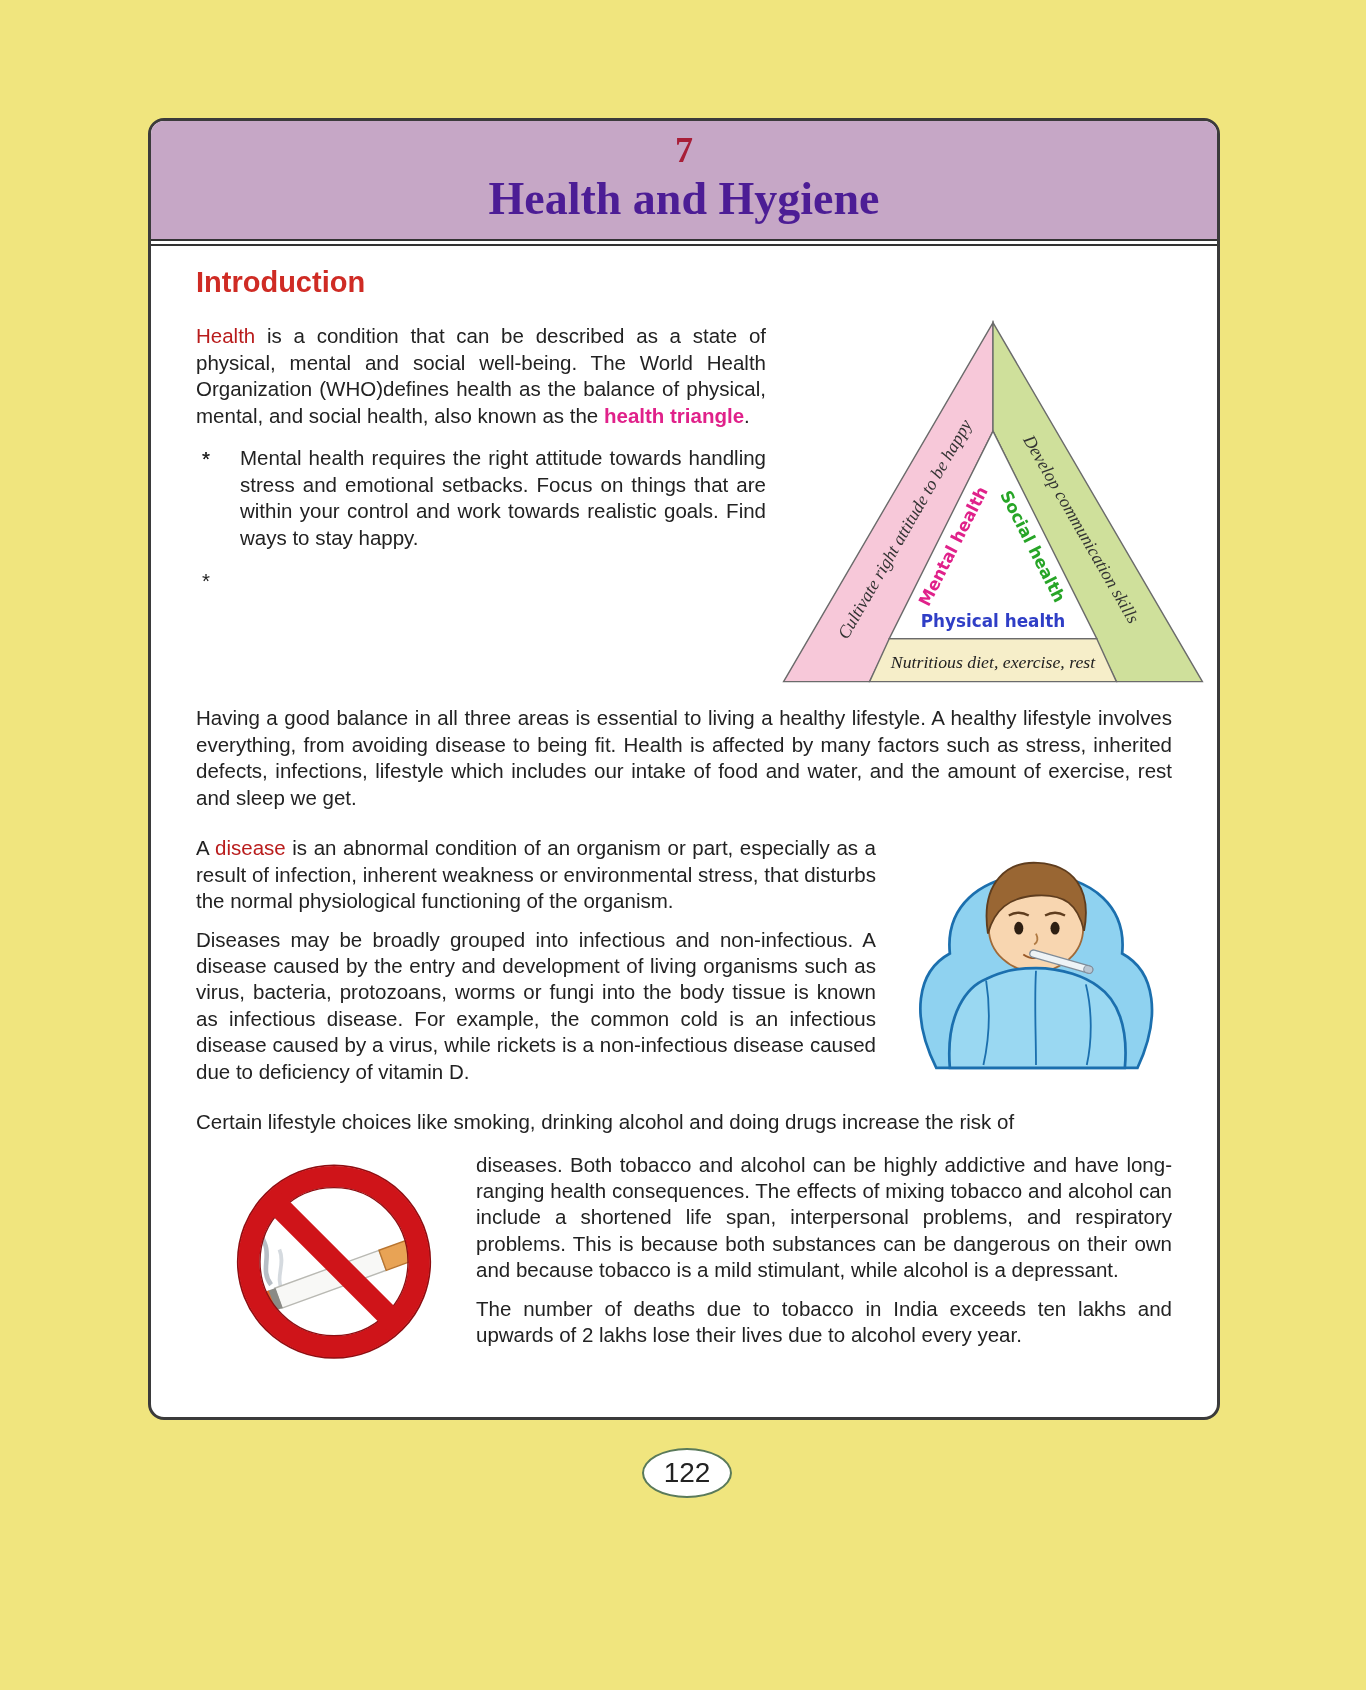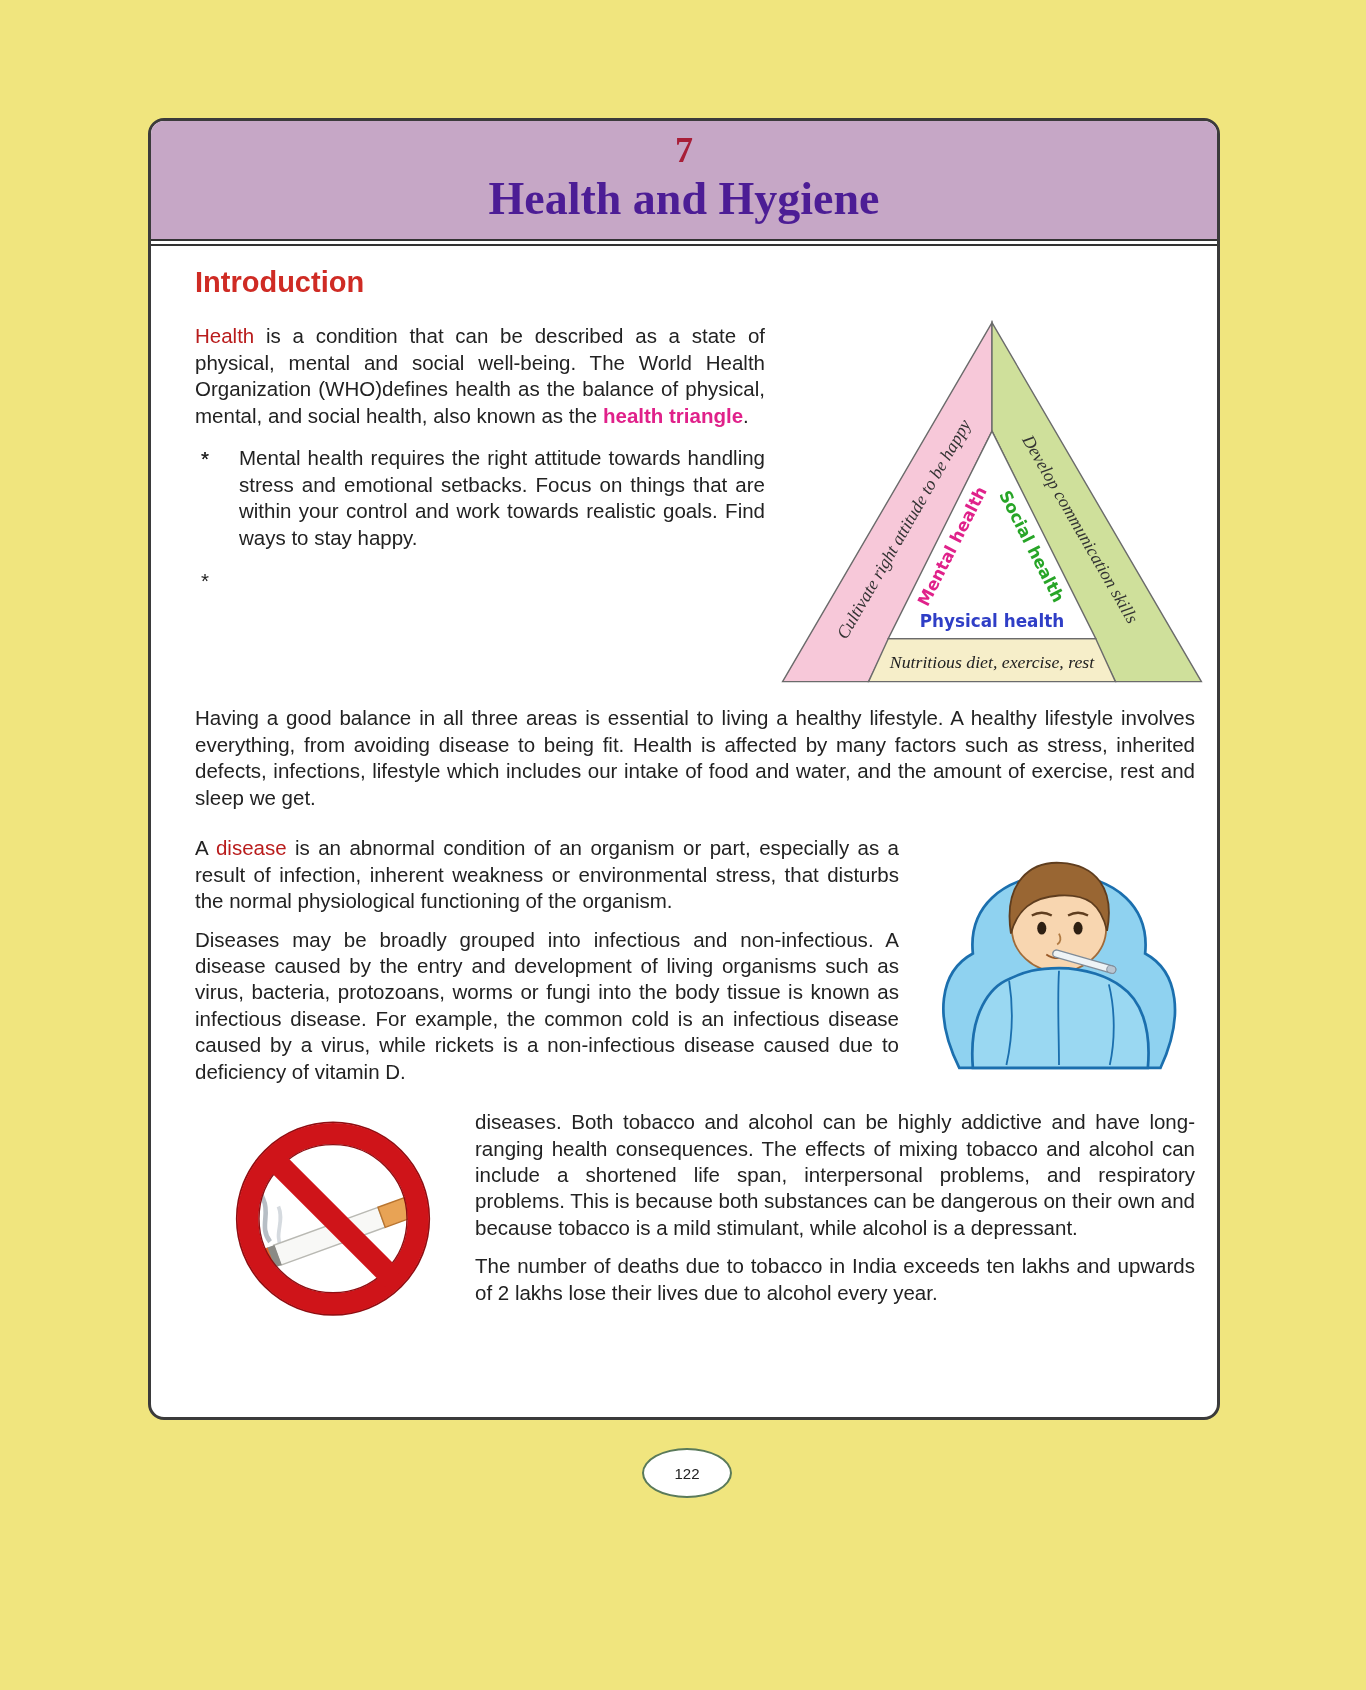--- a/index.html
+++ b/index.html
@@ -5,21 +5,21 @@
   html,body{margin:0;padding:0;}
   body{background:#f0e57e;font-family:"Liberation Sans", sans-serif;}
   .page{position:relative;width:1366px;height:1690px;background:#f0e57e;overflow:hidden;}
   .panel{position:absolute;left:148px;top:118px;width:1072px;height:1302px;background:#ffffff;
          border:3px solid #3b3b3b;border-radius:16px;overflow:hidden;box-sizing:border-box;}
   .chapter-header{background:#c6a7c6;text-align:center;padding:10px 0 14px;border-bottom:2px solid #333;}
   .chapter-number{font-family:"Liberation Serif", serif;font-weight:bold;color:#a81e38;font-size:36px;line-height:1.1;}
   .chapter-title{font-family:"Liberation Serif", serif;font-weight:bold;color:#4c1d95;
                  font-size:46px;margin:2px 0 0;line-height:1.15;}
   .double-rule{height:3px;border-bottom:2px solid #333;}
-  .content{padding:16px 22px 18px;margin-left:22px;}
+  .content{padding:16px 45px 18px;}
   .intro-heading{color:#cf2b24;font-size:29px;font-weight:bold;margin:4px 0 12px;}
   .para{font-size:20.5px;line-height:1.29;color:#222;text-align:justify;margin:12px 0;}
   .intro-row{display:flex;gap:12px;}
   .intro-left{width:570px;flex:0 0 570px;}
   .intro-right{flex:1;min-width:0;}
   .kw-red{color:#b91c1c;font-weight:normal;}
   .kw-magenta{color:#e0218a;font-weight:bold;}
   .kw-bold{font-weight:normal;}
   .star-item{position:relative;padding-left:44px;margin:16px 0;font-size:20.5px;line-height:1.29;color:#222;text-align:justify;}
   .star{position:absolute;left:6px;top:1px;}
@@ -30,21 +30,21 @@
   .caption{font-family:"Liberation Serif", serif;font-style:italic;font-weight:bold;color:#921d2a;
            font-size:20.5px;line-height:1.28;margin:10px 0 0 8px;text-align:left;}
   .disease-block{overflow:hidden;}
   .child-figure{float:right;width:272px;height:252px;margin:0 0 4px 24px;}
   .child-figure svg{width:100%;height:100%;}
   .smoke-block{overflow:hidden;}
   .smoke-figure{float:left;width:228px;height:222px;margin:6px 28px 4px 24px;}
   .smoke-figure svg{width:100%;height:100%;}
   .page-number-oval{position:absolute;left:642px;top:1448px;width:86px;height:46px;background:#fff;
         border:2px solid #5a7a5a;border-radius:50%;display:flex;align-items:center;justify-content:center;
-        font-size:15px;color:#222;}
+        font-size:28px;color:#222;}
 </style>
 </head>
 <body>
 
 <div class="page">
   <div class="panel">
 
     <header class="chapter-header">
       <div class="chapter-number">7</div>
       <h1 class="chapter-title">Health and Hygiene</h1>
@@ -110,20 +110,21 @@
             <path d="M55,266 C50,205 75,176 95,168 C112,160 126,156 150,156 C180,156 205,166 218,176 C240,191 252,221 248,266 Z" fill="#9ad8f2" stroke="#1b6fae" stroke-width="3"></path>
             <path d="M95,170 C100,202 98,236 92,263" stroke="#1b6fae" stroke-width="2" fill="none"></path>
             <path d="M205,174 C212,202 212,236 206,263" stroke="#1b6fae" stroke-width="2" fill="none"></path>
             <path d="M150,159 C148,192 150,230 150,263" stroke="#1b6fae" stroke-width="2" fill="none"></path>
           </svg>
         </div>
         <p class="para"><span>A </span><span class="kw-red">disease</span><span> is an abnormal condition of an organism or part, especially as a result of infection, inherent weakness or environmental stress, that disturbs the normal physiological functioning of the organism.</span></p>
         <p class="para"><span>Diseases may be broadly grouped into </span><span class="kw-bold">infectious</span><span> and </span><span class="kw-bold">non-infectious</span><span>. A disease caused by the entry and development of living organisms such as virus, bacteria, protozoans, worms or fungi into the body tissue is known as infectious disease. For example, the common cold is an infectious disease caused by a virus, while rickets is a non-infectious disease caused due to deficiency of vitamin D.</span></p>
       </div>
 
+      <p class="para" style="margin-bottom:4px;">Certain lifestyle choices like smoking, drinking alcohol and doing drugs increase the risk of</p>
 
       <div class="smoke-block">
         <div class="smoke-figure">
           <svg viewBox="0 0 240 240">
             <path d="M52,150 C40,135 52,120 45,105 C38,92 45,80 55,74" stroke="#aab3bb" stroke-width="5" fill="none" opacity="0.85"></path>
             <path d="M64,156 C56,141 68,128 61,112" stroke="#c3cbd2" stroke-width="4" fill="none" opacity="0.7"></path>
             <g transform="rotate(-20 120 140)">
               <rect x="55" y="131" width="120" height="23" fill="#f8f8f6" stroke="#b9b9b3" stroke-width="1.5"></rect>
               <rect x="175" y="131" width="40" height="23" fill="#e8a355" stroke="#b8742f" stroke-width="1.5"></rect>
               <rect x="47" y="131" width="9" height="23" fill="#8a8a85"></rect>

